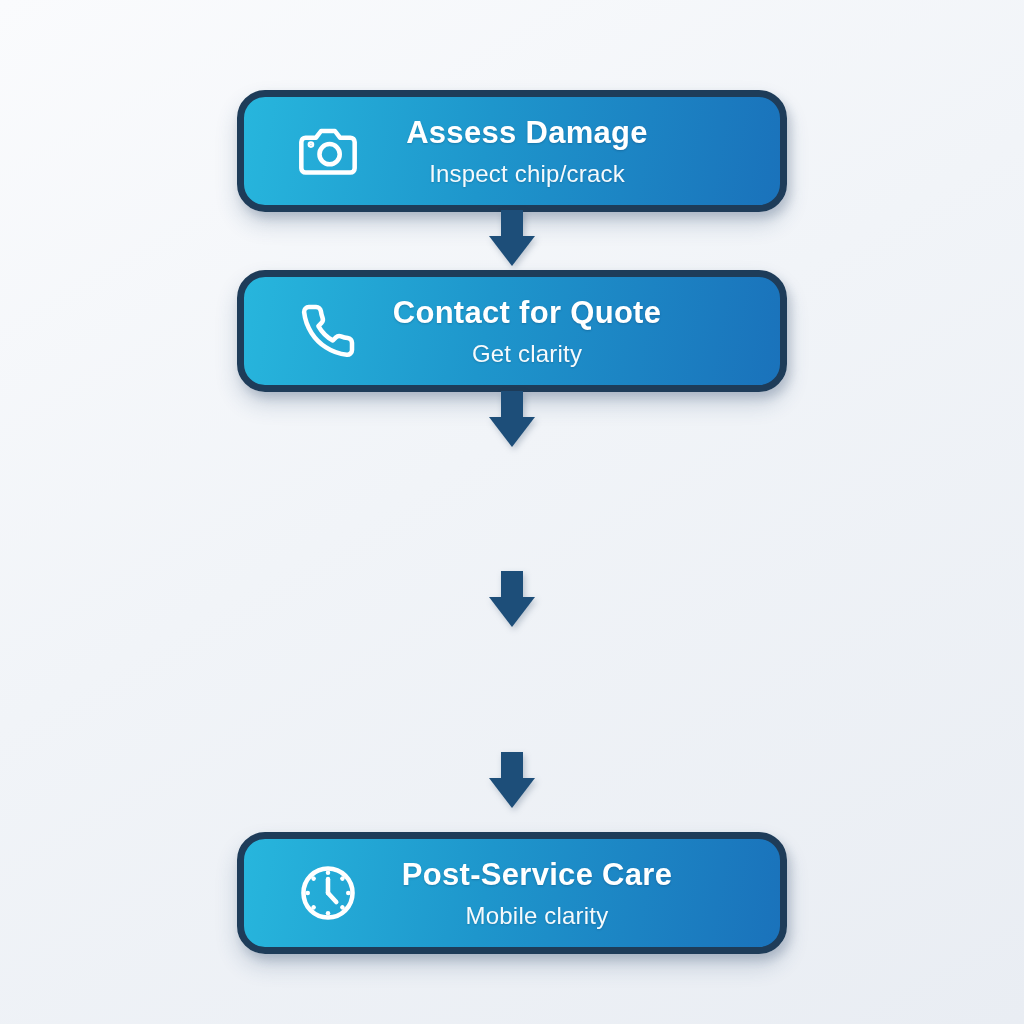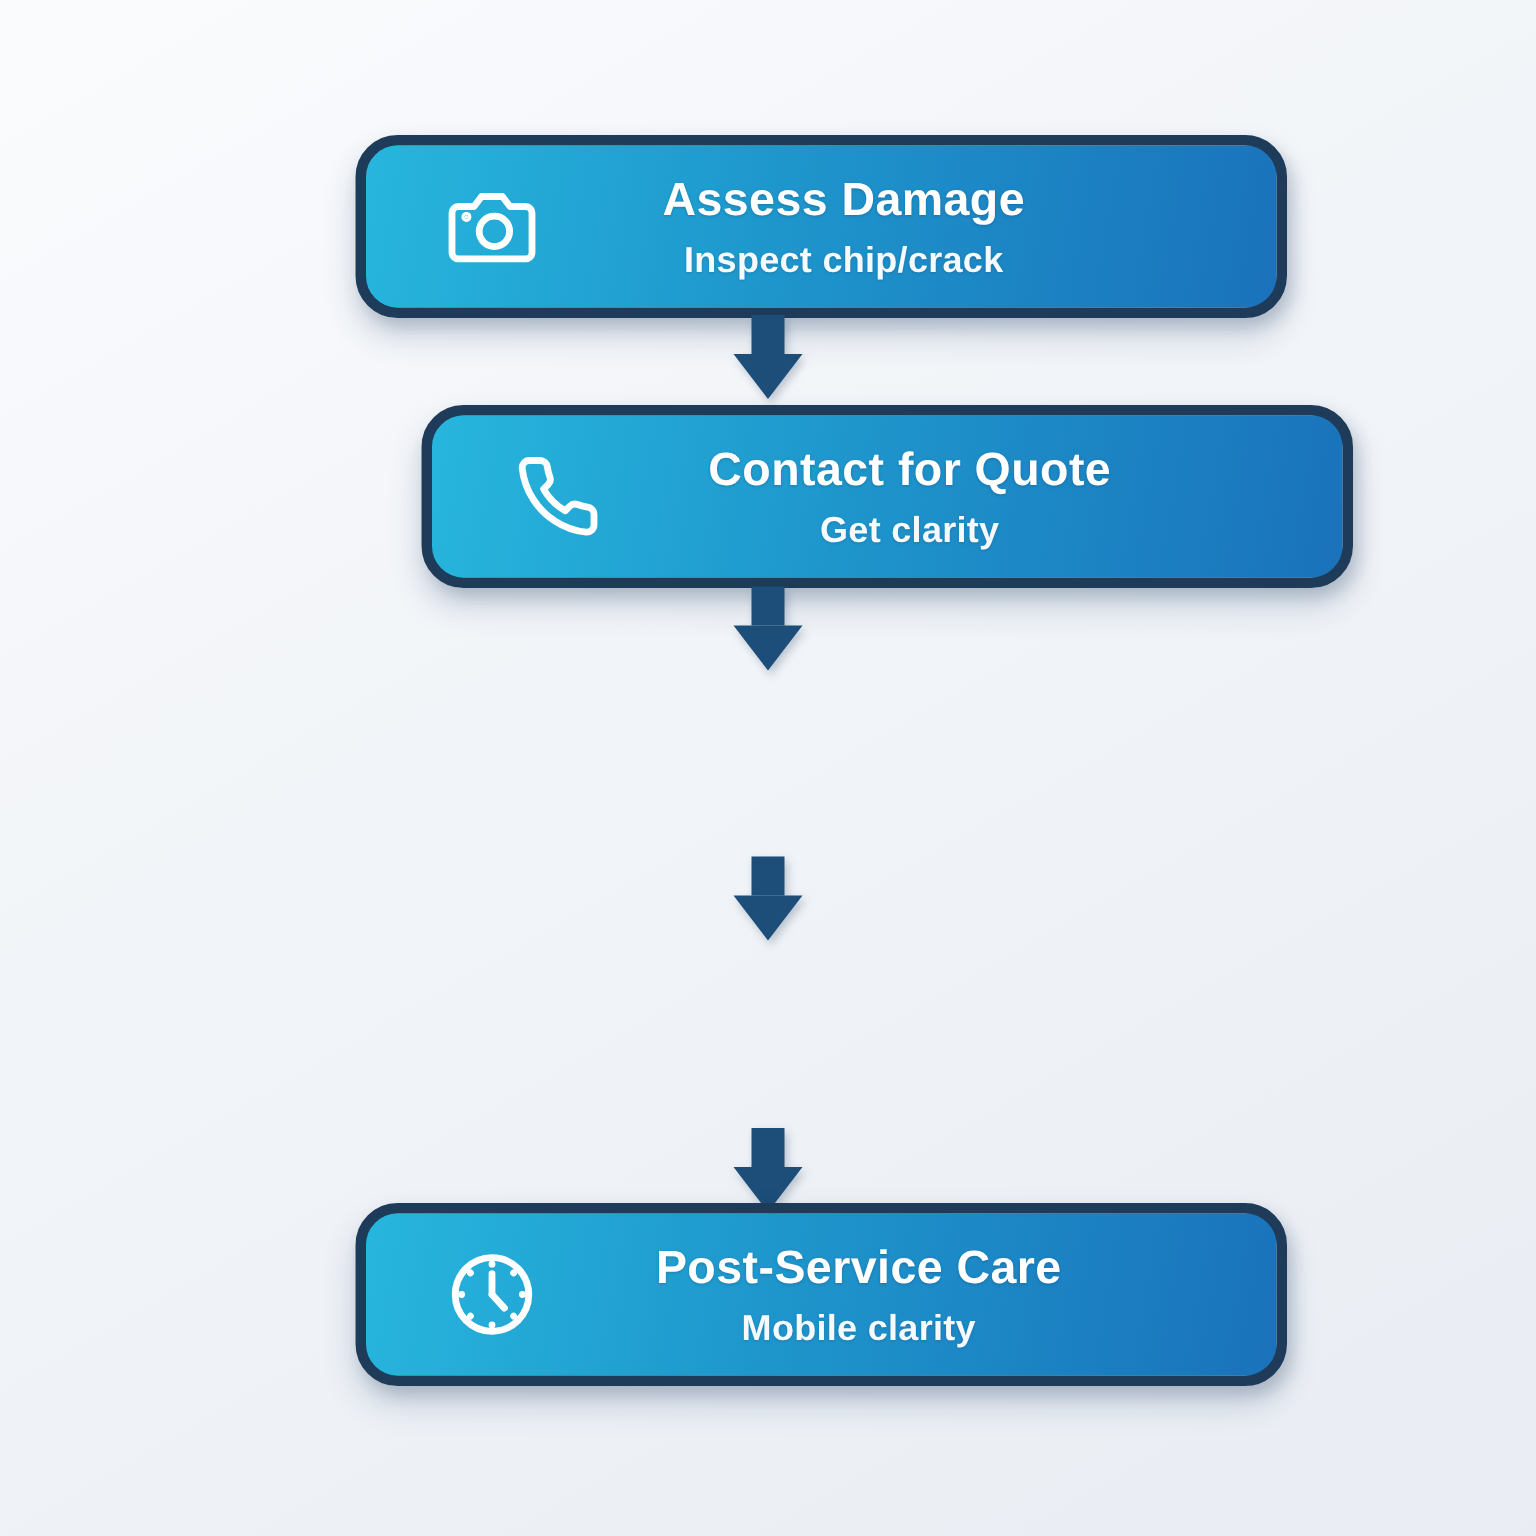--- a/index.html
+++ b/index.html
@@ -14,36 +14,36 @@
     background: linear-gradient(150deg, #fafbfd 0%, #f1f4f8 45%, #e9edf3 100%);
     position: relative;
   }
   .canvas {
     position: absolute;
     inset: 0;
   }
   .step {
     position: absolute;
     left: 237px;
-    width: 621px;
+    width: 550px;
     height: 122px;
     box-sizing: border-box;
     border: 7px solid #1e3c59;
     border-radius: 28px;
     background: linear-gradient(100deg, #27b6dd 0%, #1e96cc 45%, #1a72bb 100%);
     box-shadow: 0 12px 22px rgba(35, 70, 110, 0.20), 4px 6px 10px rgba(25, 50, 85, 0.18);
     display: flex;
     align-items: center;
     justify-content: center;
   }
   .step-1 { top: 90px; }
-  .step-2 { top: 270px; margin-left: 44px; }
+  .step-2 { top: 270px; }
   .step-3 { top: 451px; }
   .step-4 { top: 632px; }
-  .step-5 { top: 802px; padding-left: 20px; }
+  .step-5 { top: 832px; padding-left: 20px; }
 
   .step .icon {
     position: absolute;
     left: 52px;
     top: 50%;
     transform: translateY(-50%);
     width: 64px;
     height: 64px;
     display: flex;
     align-items: center;
@@ -70,21 +70,21 @@
   .title {
     color: #ffffff;
     font-size: 31px;
     font-weight: 700;
     letter-spacing: 0.3px;
     text-shadow: 0 1px 2px rgba(10, 40, 70, 0.25);
   }
   .subtitle {
     color: rgba(255, 255, 255, 0.96);
     font-size: 24px;
-    font-weight: 700;
+    font-weight: 400;
     letter-spacing: 0.2px;
     text-shadow: 0 1px 2px rgba(10, 40, 70, 0.2);
   }
 
   .arrow {
     position: absolute;
     left: 489px;
     width: 46px;
     display: flex;
     flex-direction: column;

